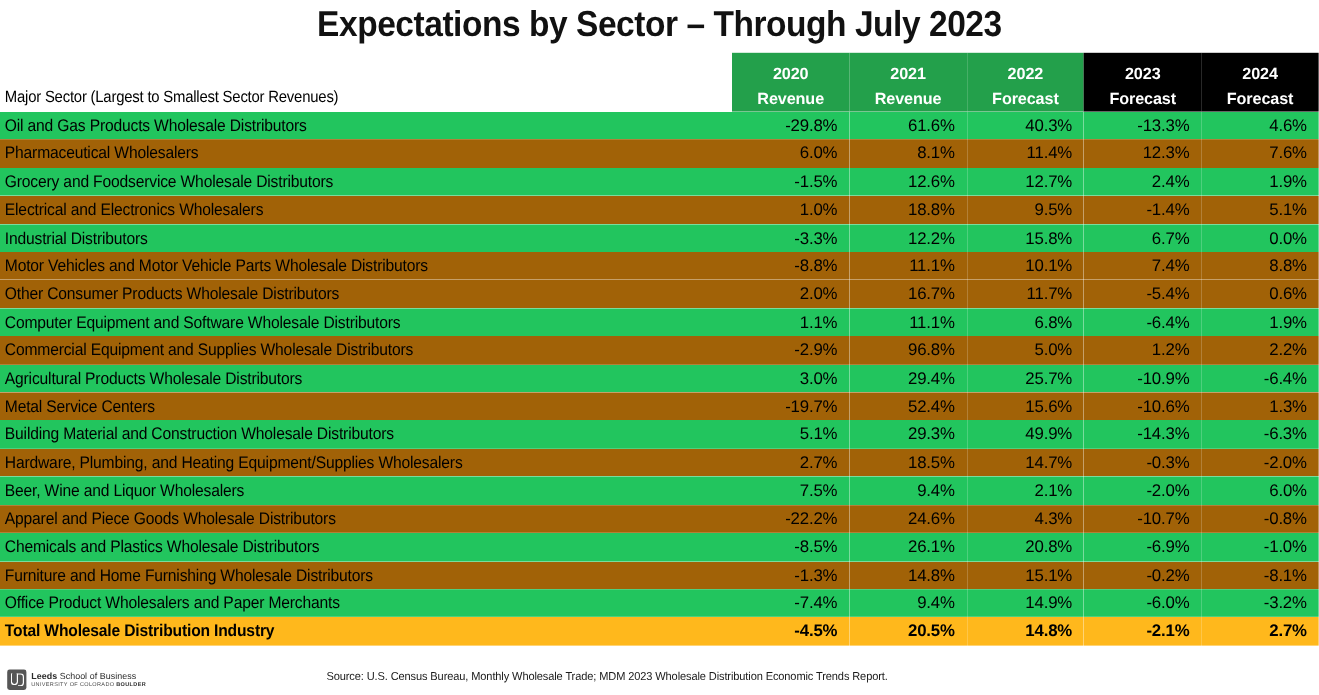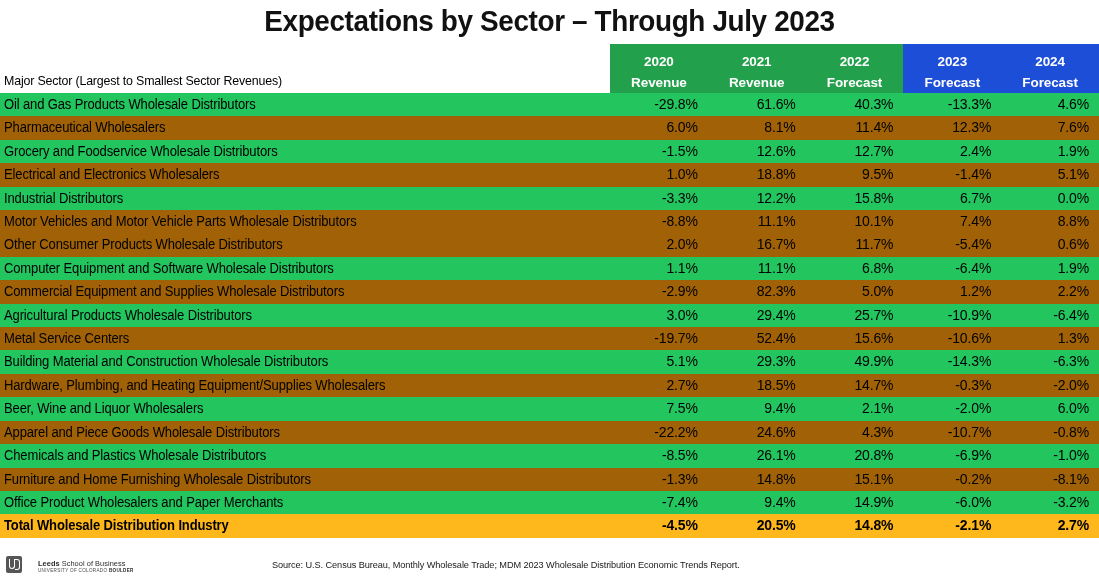--- a/index.html
+++ b/index.html
@@ -78,21 +78,21 @@
   th.yr {
     color: #ffffff;
     text-align: center;
     font-size: 13.5px;
     font-weight: 700;
     height: 44px;
     line-height: 21px;
     letter-spacing: -0.1px;
   }
   th.yr.green { background: #23a04b; }
-  th.yr.red   { background: #1d4ed8; margin-left: 48px; }
+  th.yr.red   { background: #000000; margin-left: 48px; }
   th.yr .l1, th.yr .l2 { display: block; }
 
   
   tbody tr { height: 23.4px; }
   tbody td {
     padding: 0;
     font-size: 14px;
     line-height: 23.4px;
     height: 23.4px;
     letter-spacing: -0.15px;
@@ -142,21 +142,22 @@
     transform-origin: 0 50%;
   }
 
   
   #logo-lockup {
     position: absolute;
     left: 6px;
     top: 3px;
     height: 21px;
     display: flex;
-    gap: 16px;
+    align-items: center;
+    gap: 4px;
   }
   #cu-mark {
     width: 16px;
     height: 17px;
     background: #565656;
     border-radius: 2px;
     position: relative;
     flex: 0 0 auto;
   }
   #cu-mark::before {
@@ -298,21 +299,21 @@
         <td class="sector"><span>Computer Equipment and Software Wholesale Distributors</span></td>
         <td class="val">1.1%</td>
         <td class="val">11.1%</td>
         <td class="val">6.8%</td>
         <td class="val">-6.4%</td>
         <td class="val">1.9%</td>
       </tr>
       <tr class="even">
         <td class="sector"><span>Commercial Equipment and Supplies Wholesale Distributors</span></td>
         <td class="val">-2.9%</td>
-        <td class="val">82.3%</td>
+        <td class="val">96.8%</td>
         <td class="val">5.0%</td>
         <td class="val">1.2%</td>
         <td class="val">2.2%</td>
       </tr>
       <tr class="odd">
         <td class="sector"><span>Agricultural Products Wholesale Distributors</span></td>
         <td class="val">3.0%</td>
         <td class="val">29.4%</td>
         <td class="val">25.7%</td>
         <td class="val">-10.9%</td>

